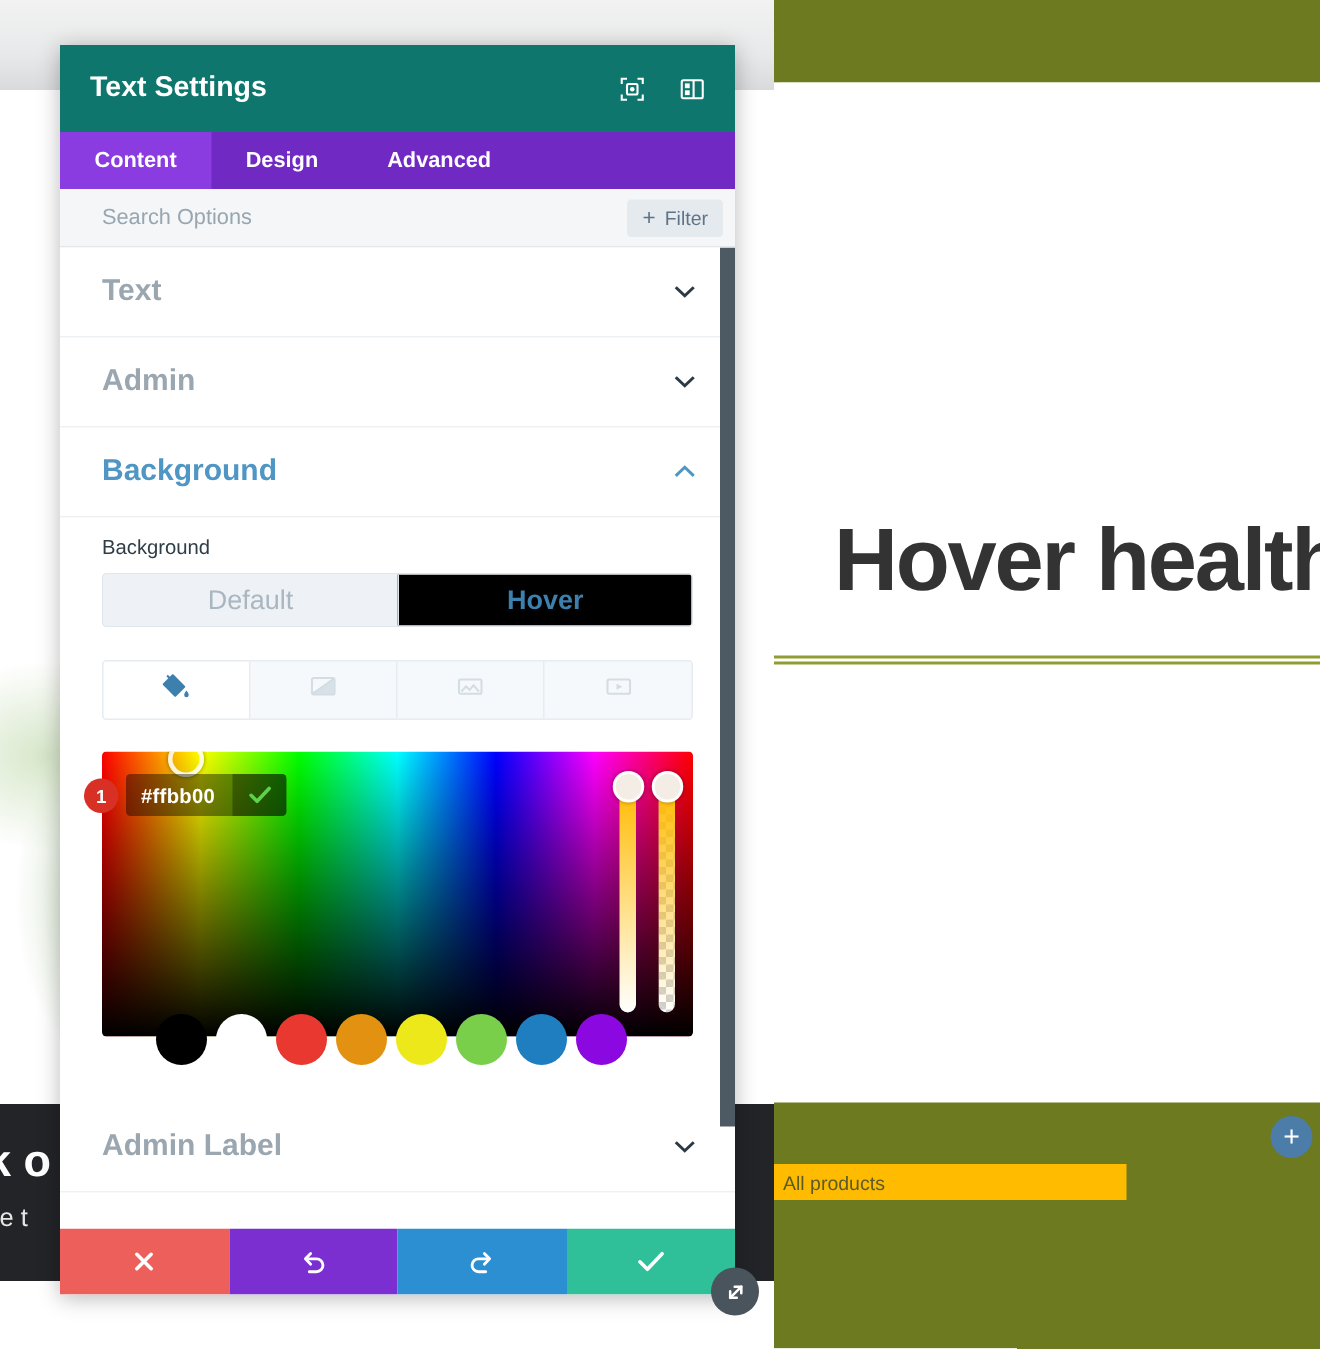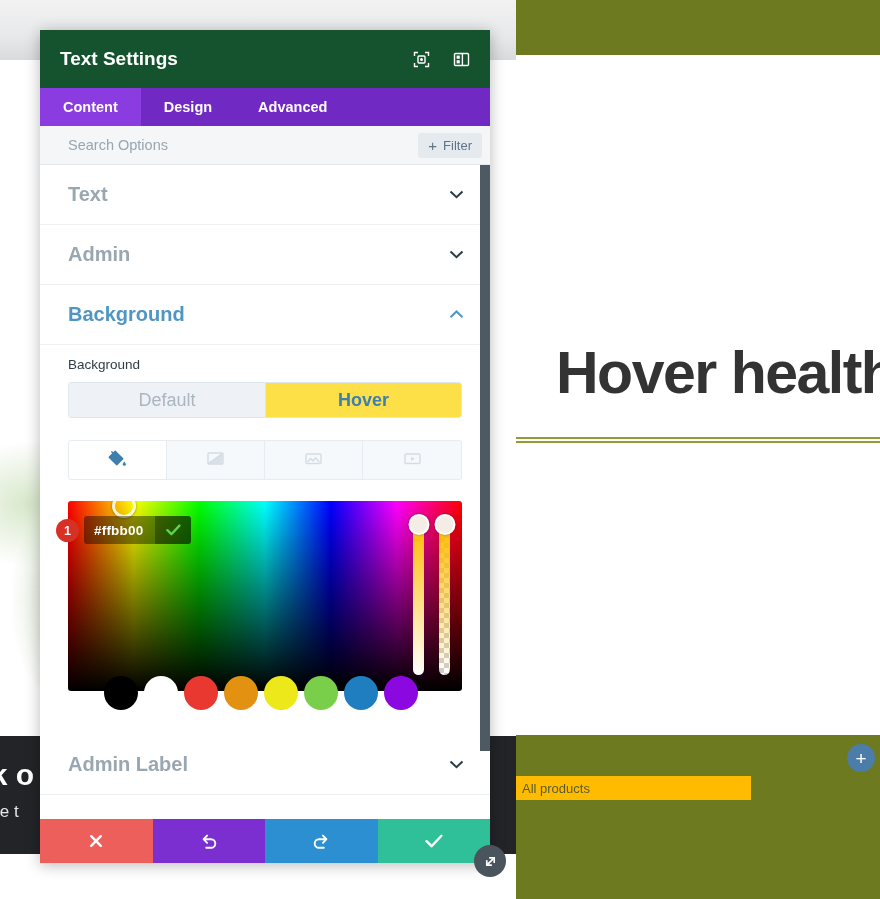--- a/index.html
+++ b/index.html
@@ -141,21 +141,21 @@
     left: 40px; top: 30px;
     width: 450px; height: 833px;
     background: #ffffff;
     box-shadow: 0 2px 14px rgba(0,0,0,0.28);
     display: flex; flex-direction: column;
     overflow: hidden;
   }
 
   .modal-header {
     height: 58px;
-    background: #14532d;
+    background: #0f766e;
     display: flex; align-items: center;
     padding: 0 20px;
     flex: 0 0 auto;
   }
   .modal-title {
     color: #ffffff;
     font-size: 19px;
     font-weight: bold;
     flex: 1 1 auto;
   }
@@ -251,21 +251,21 @@
     height: 36px;
     margin-bottom: 22px;
   }
   .seg {
     flex: 1 1 50%;
     display: flex; align-items: center; justify-content: center;
     font-size: 18px;
     cursor: pointer;
   }
   .seg.inactive { background: #eef2f6; color: #aab6c0; }
-  .seg.active { background: #fde047; color: #3d7fad; font-weight: bold; border-left: 1px solid #dfe6ec; }
+  .seg.active { background: #000000; color: #3d7fad; font-weight: bold; border-left: 1px solid #dfe6ec; }
 
   .type-tabs {
     display: flex;
     border: 1px solid #e6ecf1;
     border-radius: 3px;
     height: 40px;
     margin-bottom: 21px;
     overflow: hidden;
     background: #f6f9fb;
   }

